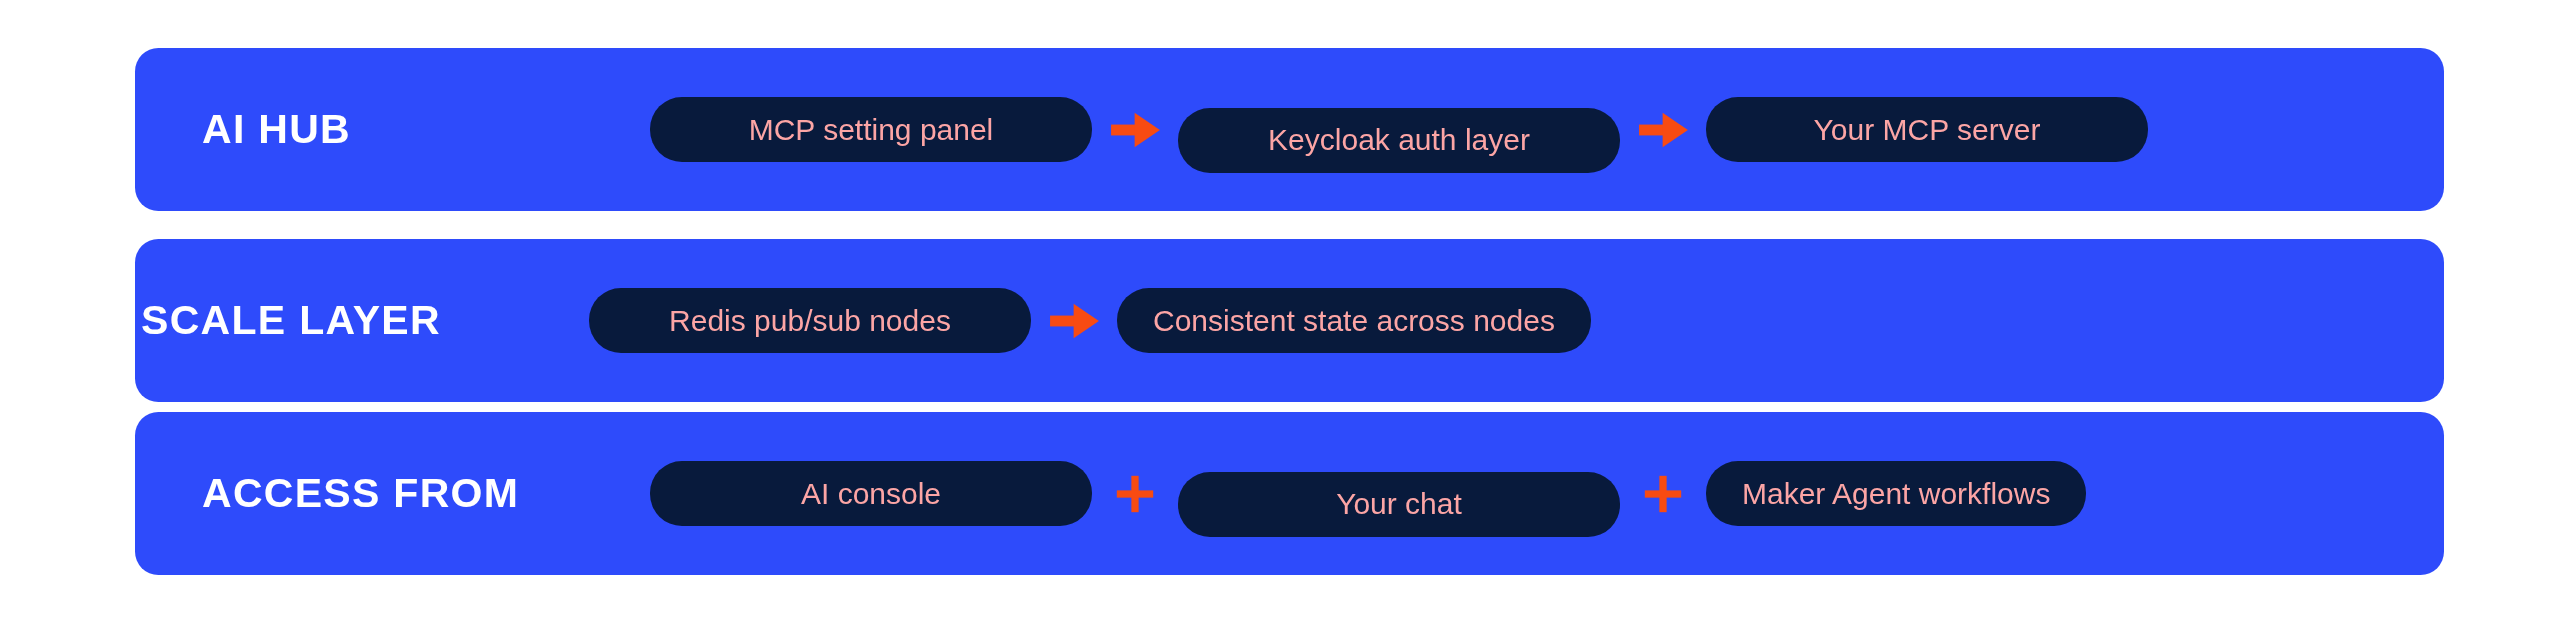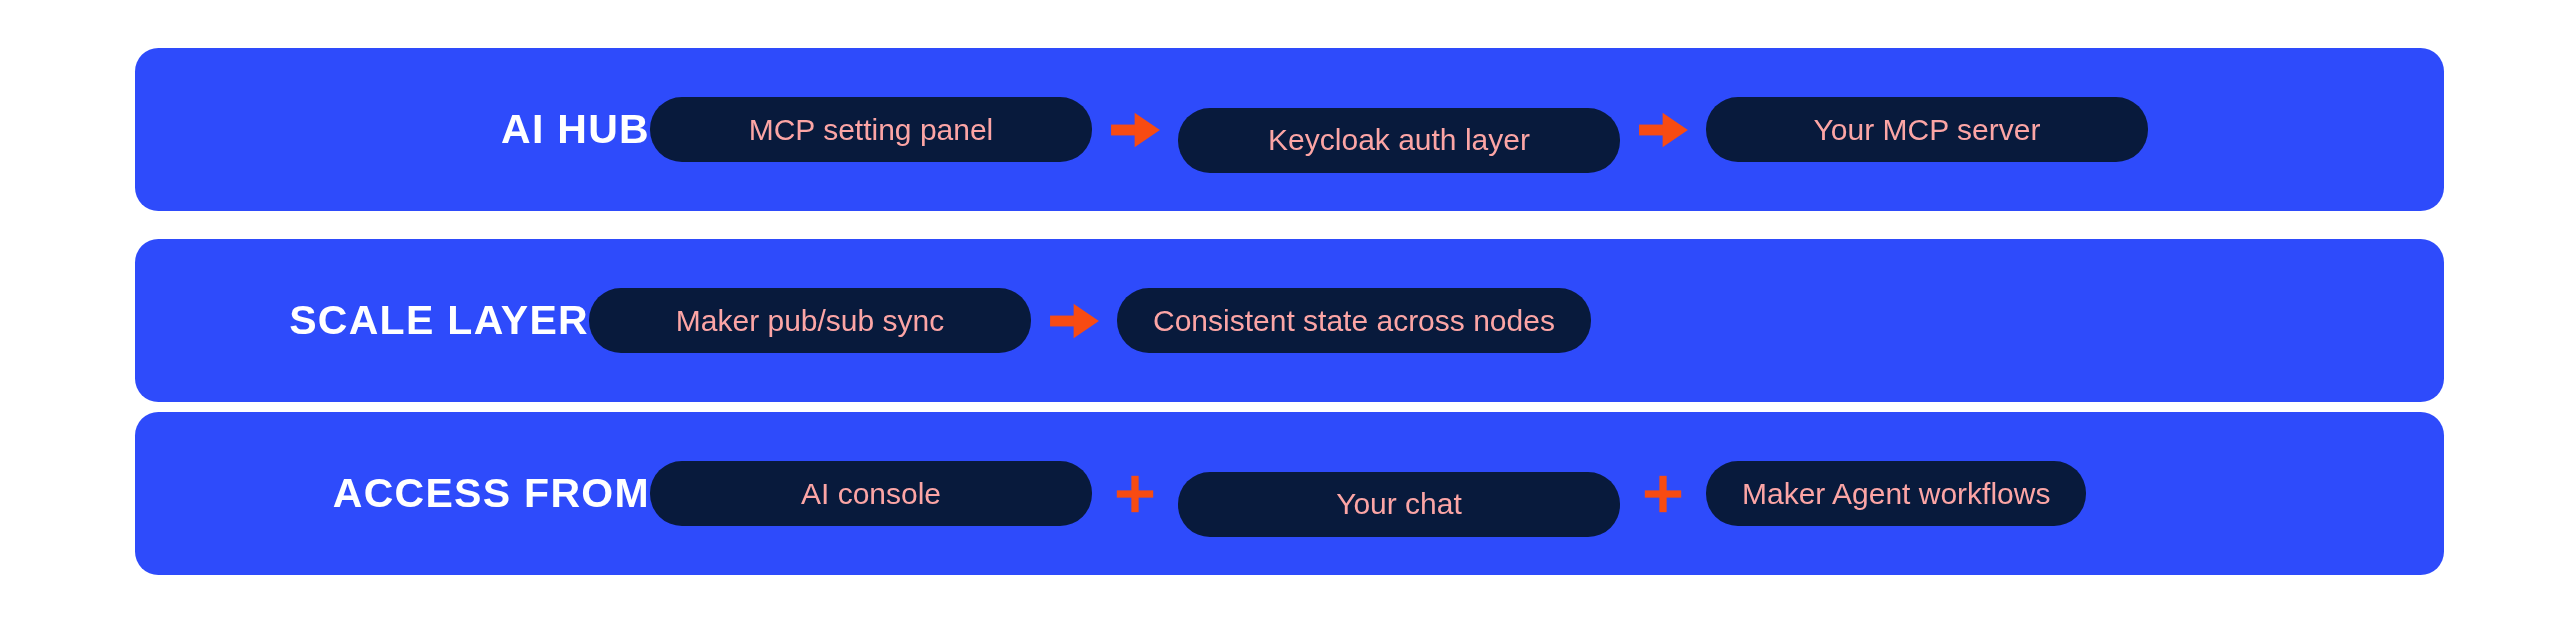--- a/index.html
+++ b/index.html
@@ -13,21 +13,20 @@
     height: 643px;
     font-family: "Liberation Sans", sans-serif;
     overflow: hidden;
   }
 
   #diagram {
     position: relative;
     width: 2576px;
     height: 591px;
     background: #ffffff;
-    text-align: right;
   }
 
   .band {
     position: absolute;
     left: 135px;
     width: 2309px;
     height: 163px;
     background: #2e4bfb;
     border-radius: 23.4px;
     display: flex;
@@ -125,21 +124,21 @@
       <div class="pill col-w3">
         <span>Your MCP server</span>
       </div>
     </div>
   </div>
 
   <div class="band band-row-1">
     <div class="band-label">SCALE LAYER</div>
     <div class="items">
       <div class="pill col-w1">
-        <span>Maker pub/sub sync</span>
+        <span>Redis pub/sub nodes</span>
       </div>
       <div class="sep">
         <svg class="arrow-icon" width="49" height="38" viewBox="0 0 54 42">
           <rect x="0" y="15" width="30" height="12" fill="#f84b12"></rect>
           <polygon points="26,2 54,21 26,40" fill="#f84b12"></polygon>
         </svg>
       </div>
       <div class="pill">
         <span>Consistent state across nodes</span>
       </div>

